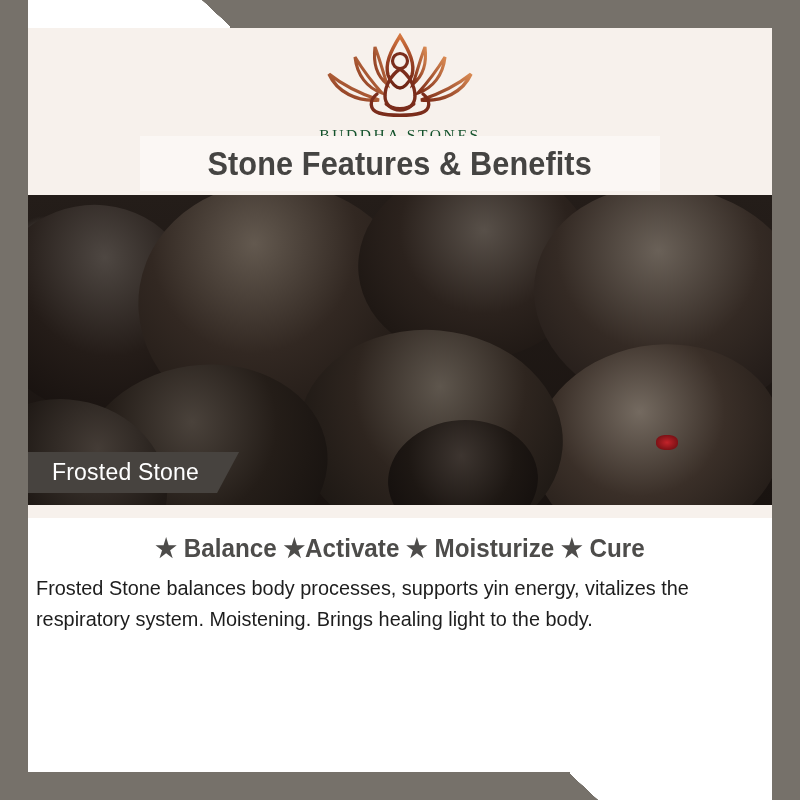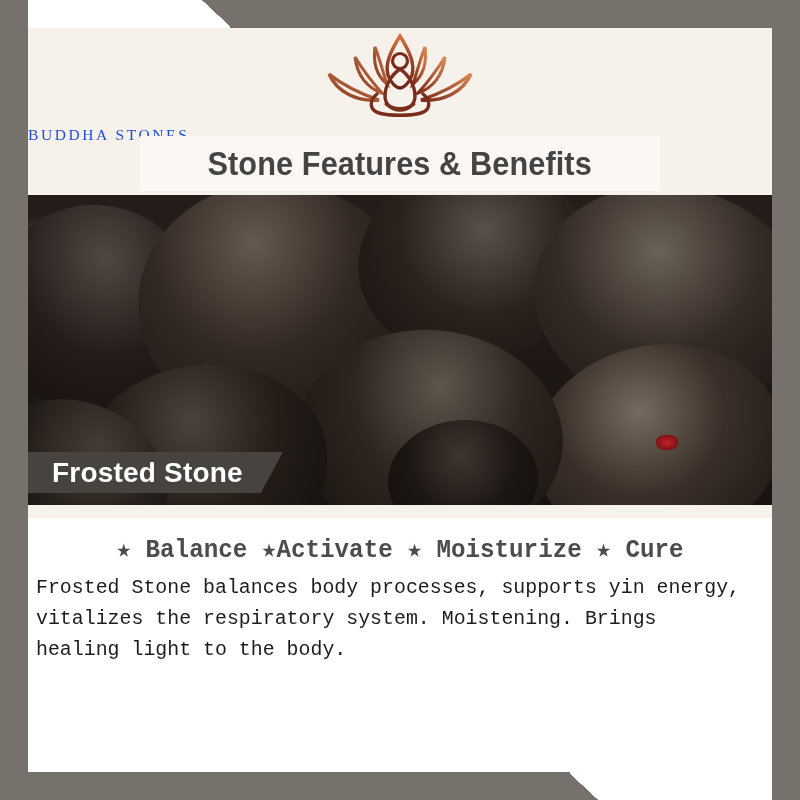--- a/index.html
+++ b/index.html
@@ -68,22 +68,22 @@
   .logo-mark {
     display: block;
     margin: 0 auto;
   }
   .logo-word {
     display: block;
     margin-top: 0;
     font-family: "Liberation Serif", serif;
     font-size: 15.5px;
     letter-spacing: 2.6px;
-    color: #1d4ed8;
-    text-align: left;
+    color: #14532d;
+    text-align: center;
   }
 
   
   .title-band {
     position: absolute;
     left: 112px;
     top: 108px;
     width: 520px;
     height: 55px;
     background: #fbf7f4;
@@ -130,35 +130,34 @@
     height: 41px;
     padding: 0 40px 0 24px;
     background: #47433f;
     display: flex;
     align-items: center;
     clip-path: polygon(0 0, 100% 0, calc(100% - 22px) 100%, 0 100%);
     z-index: 6;
   }
   .badge-text {
     color: #ffffff;
-    font-size: 28px;
-    font-weight: bold;
+    font-size: 23px;
+    font-weight: normal;
     letter-spacing: 0.2px;
     white-space: nowrap;
   }
 
   
   .body-area {
     position: absolute;
     left: 0;
     top: 477px;
     width: 744px;
     height: 219px;
     background: #ffffff;
-    font-family: Liberation Mono, monospace;
   }
   .cream-strip {
     position: absolute;
     left: 0; top: 0;
     width: 744px;
     height: 13px;
     background: #f7f1ec;
   }
   .benefits {
     position: absolute;

